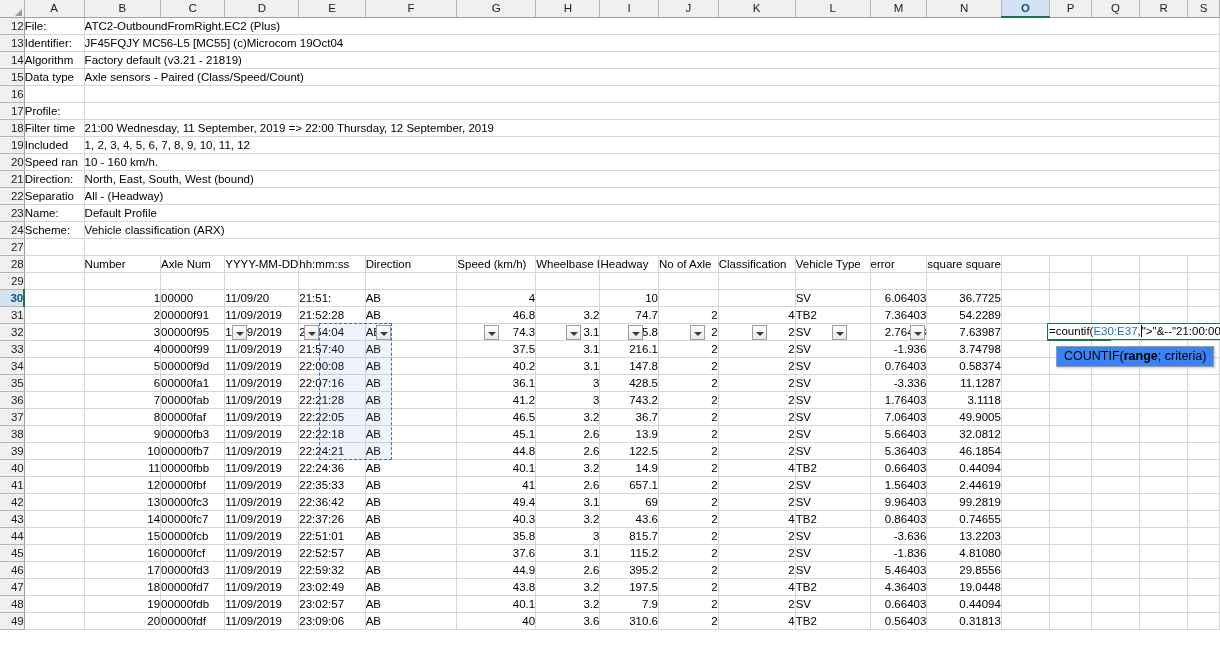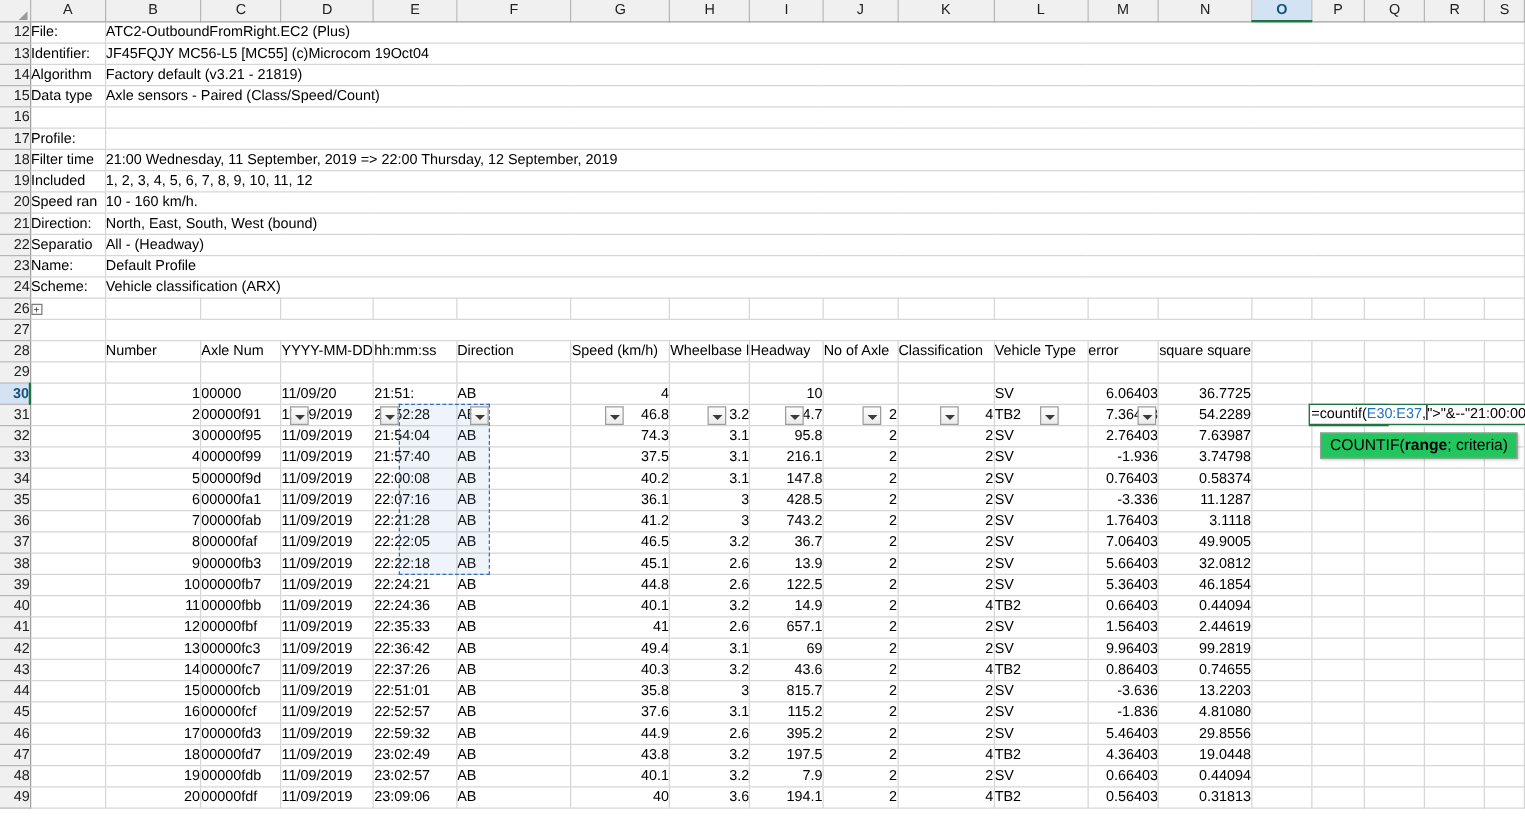--- a/index.html
+++ b/index.html
@@ -150,21 +150,21 @@
     display: inline-block;
     width: 1px;
     height: 12px;
     background: #000;
     vertical-align: -2px;
     margin: 0 0px;
   }
   .tooltip {
     position: absolute;
     z-index: 10;
-    background: #22c55e;
+    background: #3b82f6;
     border: 1px solid #9a9a9a;
     box-shadow: 1px 1px 2px rgba(0,0,0,0.22);
     padding: 2px 7px 3px 7px;
     font-size: 12.5px;
     color: #000000;
     white-space: nowrap;
     font-family: "Liberation Sans", sans-serif;
   }
   .tooltip b { font-weight: bold; }
   .expandbtn {
@@ -267,42 +267,20 @@
           <td class="rowhead">23</td>
           <td class="cell l">Name:</td>
           <td class="cell l ovf spill" colspan="18"><span style="display:inline-block;white-space:nowrap">Default Profile</span></td>
         </tr>
         <tr>
           <td class="rowhead">24</td>
           <td class="cell l">Scheme:</td>
           <td class="cell l ovf spill" colspan="18"><span style="display:inline-block;white-space:nowrap">Vehicle classification (ARX)</span></td>
         </tr>
         <tr>
-          <td class="rowhead">26</td>
-          <td class="cell l"><span class="expandbtn">+</span></td>
-          <td class="cell"></td>
-          <td class="cell"></td>
-          <td class="cell"></td>
-          <td class="cell"></td>
-          <td class="cell"></td>
-          <td class="cell"></td>
-          <td class="cell"></td>
-          <td class="cell"></td>
-          <td class="cell"></td>
-          <td class="cell"></td>
-          <td class="cell"></td>
-          <td class="cell"></td>
-          <td class="cell"></td>
-          <td class="cell"></td>
-          <td class="cell"></td>
-          <td class="cell"></td>
-          <td class="cell"></td>
-          <td class="cell"></td>
-        </tr>
-        <tr>
           <td class="rowhead">27</td>
           <td class="cell l"></td>
           <td class="cell l ovf spill" colspan="18"><span style="display:inline-block;white-space:nowrap"></span></td>
         </tr>
         <tr>
           <td class="rowhead">28</td>
           <td class="cell l"></td>
           <td class="cell l">Number</td>
           <td class="cell l">Axle Num</td>
           <td class="cell l">YYYY-MM-DD</td>
@@ -765,21 +743,21 @@
         <tr>
           <td class="rowhead">49</td>
           <td class="cell l"></td>
           <td class="cell r">20</td>
           <td class="cell l">00000fdf</td>
           <td class="cell l">11/09/2019</td>
           <td class="cell l">23:09:06</td>
           <td class="cell l">AB</td>
           <td class="cell r">40</td>
           <td class="cell r">3.6</td>
-          <td class="cell r">194.1</td>
+          <td class="cell r">310.6</td>
           <td class="cell r">2</td>
           <td class="cell r">4</td>
           <td class="cell l">TB2</td>
           <td class="cell r">0.56403</td>
           <td class="cell r">0.31813</td>
           <td class="cell l"></td>
           <td class="cell l"></td>
           <td class="cell l"></td>
           <td class="cell l"></td>
           <td class="cell l"></td>

